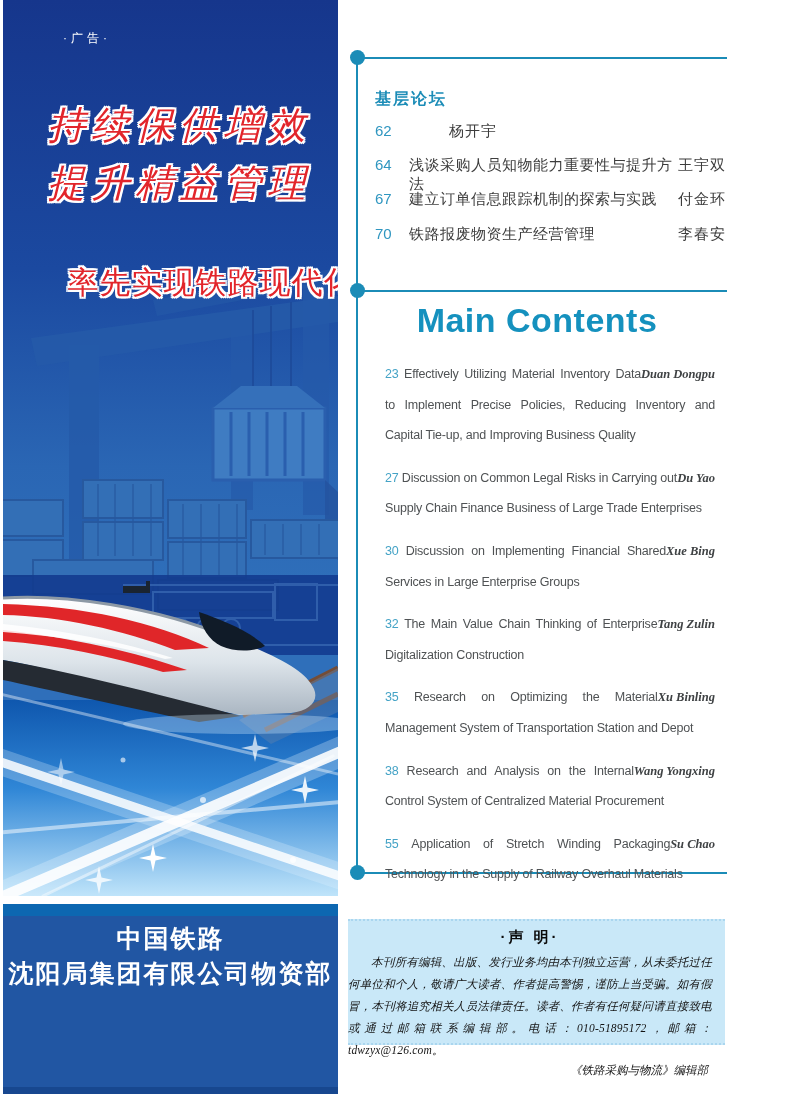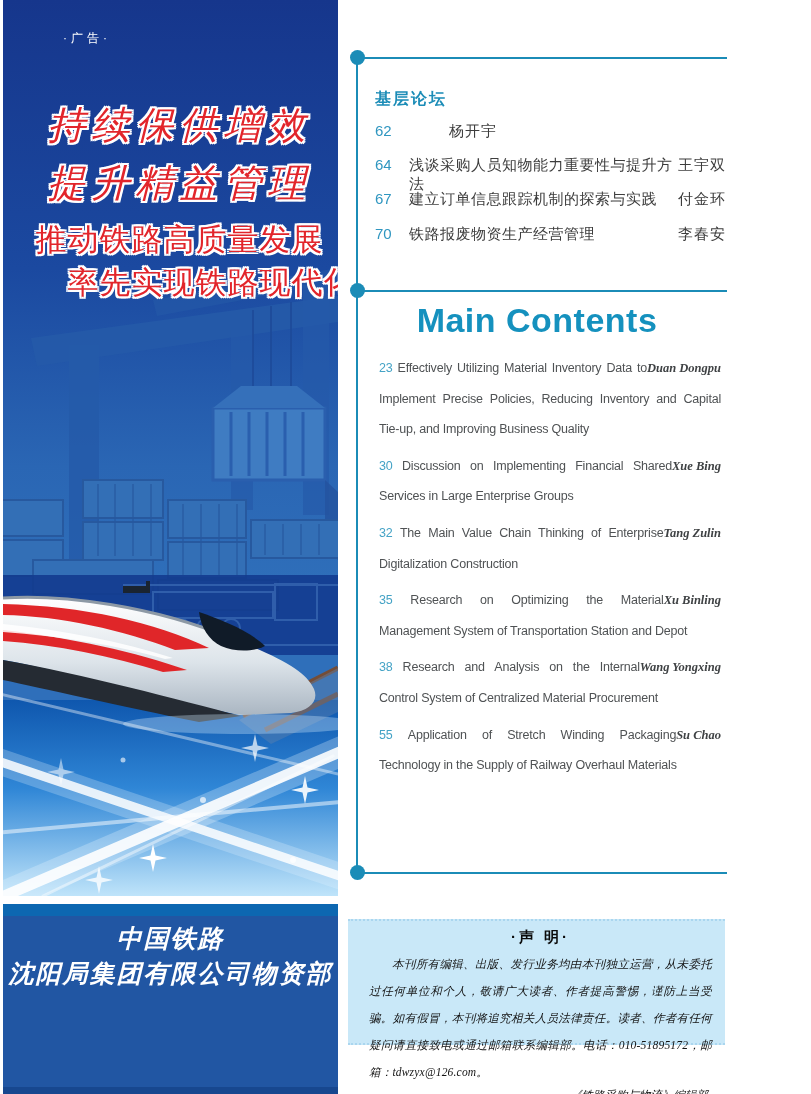--- a/index.html
+++ b/index.html
@@ -18,50 +18,50 @@
     white-space:nowrap;
     margin-left:9px;
   }
   .slogan{font-size:38px;letter-spacing:6px;font-family:"Liberation Serif",serif;font-style:italic;}
   .slogan-1{top:100px;}
   .slogan-2{top:158px;}
   .headline{font-size:31px;letter-spacing:1px;}
   .headline-1{top:219px;}
   .headline-2{top:262px;padding-left:32px;}
   
-  .org-box{position:absolute;left:3px;top:904px;width:335px;height:190px;background:#2156a3;font-style:italic;}
+  .org-box{position:absolute;left:3px;top:904px;width:335px;height:190px;background:#2156a3;}
   .org-box .stripe-top{position:absolute;left:0;top:0;width:100%;height:12px;background:#0d67b1;}
   .org-box .stripe-bottom{position:absolute;left:0;bottom:0;width:100%;height:7px;background:#17478f;}
   .org-line{position:absolute;left:0;width:100%;text-align:center;color:#ffffff;font-weight:bold;font-size:25px;letter-spacing:2px;}
   .org-line-1{top:18px;}
   .org-line-2{top:53px;}
   
   .hrule{position:absolute;height:2px;background:#1b8cb7;left:357px;width:370px;}
   .vrule{position:absolute;width:2px;background:#1b8cb7;left:356px;top:58px;height:814px;}
   .dot{position:absolute;width:15px;height:15px;border-radius:50%;background:#1b8cb7;left:350px;}
   
   .forum-title{position:absolute;left:375px;top:89px;font-size:16px;font-weight:bold;color:#1b8cb7;letter-spacing:2px;}
   .forum-item{position:absolute;left:375px;width:351px;display:flex;align-items:baseline;font-size:15px;color:#3d3d3d;}
   .forum-item .pg{color:#2f96c0;width:34px;flex:none;}
   .forum-item .ttl{flex:1;letter-spacing:0.5px;}
   .forum-item .au{flex:none;letter-spacing:1px;}
   
   .mc-title{position:absolute;left:352px;width:370px;top:301px;text-align:center;
     font-size:34px;font-weight:800;color:#1591be;letter-spacing:0.5px;}
   .mc-entries{position:absolute;left:373px;top:347px;width:354px;font-size:12.5px;color:#4f5254;
     line-height:30.6px;text-align:justify;letter-spacing:-0.2px;}
-  .entry{margin:6px;}
+  .entry{margin:12px;}
   .entry .pg{color:#45a3c6;}
   .entry .au{float:right;font-family:"Liberation Serif",serif;font-style:italic;font-weight:bold;color:#3f4244;letter-spacing:0;}
   
   .statement{position:absolute;left:348px;top:919px;width:377px;height:126px;background:#c9e8f8;
-    box-sizing:border-box;padding:7px 13px 0 21px;
+    box-sizing:border-box;padding:7px 13px 0 0;
     border-top:2px dotted #aad6ef;border-bottom:2px dotted #aad6ef;}
   .st-title{text-align:center;font-size:15px;font-weight:bold;color:#0a0a0a;letter-spacing:3px;margin:0 0 4px 0;}
-  .st-body{font-family:"Liberation Serif",serif;font-style:italic;font-size:11.5px;line-height:27px;
+  .st-body{font-family:"Liberation Serif",serif;font-style:italic;font-size:11.5px;line-height:22px;
     color:#141414;text-align:justify;text-indent:2em;margin:0;letter-spacing:0.2px;}
   .st-sign{font-family:"Liberation Serif",serif;font-style:italic;font-size:11.5px;color:#141414;
     text-align:right;margin:2px 4px 12px 0;}
 </style>
 </head>
 <body>
 
 <div class="ad-panel">
   <svg width="335" height="896" viewBox="0 0 335 896" aria-hidden="true">
     <defs>
@@ -202,21 +202,20 @@
       <use href="#star" x="58" y="772" opacity="0.5"></use>
       <circle cx="200" cy="800" r="3" opacity="0.7"></circle>
       <circle cx="120" cy="760" r="2.5" opacity="0.6"></circle>
       <circle cx="290" cy="860" r="3" opacity="0.7"></circle>
     </g>
   </svg>
 
   <div class="ad-label">·广告·</div>
   <div class="slogan slogan-1">持续保供增效</div>
   <div class="slogan slogan-2">提升精益管理</div>
-  <div class="headline headline-1">推动铁路高质量发展</div>
   <div class="headline headline-2">率先实现铁路现代化</div>
 </div>
 
 <div class="org-box">
   <div class="stripe-top"></div>
   <div class="org-line org-line-1">中国铁路</div>
   <div class="org-line org-line-2">沈阳局集团有限公司物资部</div>
   <div class="stripe-bottom"></div>
 </div>
 
@@ -247,20 +246,21 @@
 <div class="forum-item" style="top:225px;">
   <span class="pg">70</span>
   <span class="ttl">铁路报废物资生产经营管理</span>
   <span class="au">李春安</span>
 </div>
 
 <div class="mc-title">Main Contents</div>
 
 <div class="mc-entries">
   <p class="entry"><span class="pg">23</span> <span class="au">Duan Dongpu</span><span>Effectively Utilizing Material Inventory Data to Implement Precise Policies, Reducing Inventory and Capital Tie-up, and Improving Business Quality</span></p>
+  <p class="entry"><span class="pg">27</span> <span class="au">Du Yao</span><span>Discussion on Common Legal Risks in Carrying out Supply Chain Finance Business of Large Trade Enterprises</span></p>
   <p class="entry"><span class="pg">30</span> <span class="au">Xue Bing</span><span>Discussion on Implementing Financial Shared Services in Large Enterprise Groups</span></p>
   <p class="entry"><span class="pg">32</span> <span class="au">Tang Zulin</span><span>The Main Value Chain Thinking of Enterprise Digitalization Construction</span></p>
   <p class="entry"><span class="pg">35</span> <span class="au">Xu Binling</span><span>Research on Optimizing the Material Management System of Transportation Station and Depot</span></p>
   <p class="entry"><span class="pg">38</span> <span class="au">Wang Yongxing</span><span>Research and Analysis on the Internal Control System of Centralized Material Procurement</span></p>
   <p class="entry"><span class="pg">55</span> <span class="au">Su Chao</span><span>Application of Stretch Winding Packaging Technology in the Supply of Railway Overhaul Materials</span></p>
 </div>
 
 <div class="statement">
   <p class="st-title">·声  明·</p>
   <p class="st-body">本刊所有编辑、出版、发行业务均由本刊独立运营，从未委托过任何单位和个人，敬请广大读者、作者提高警惕，谨防上当受骗。如有假冒，本刊将追究相关人员法律责任。读者、作者有任何疑问请直接致电或通过邮箱联系编辑部。电话：010-51895172，邮箱：tdwzyx@126.com。</p>

